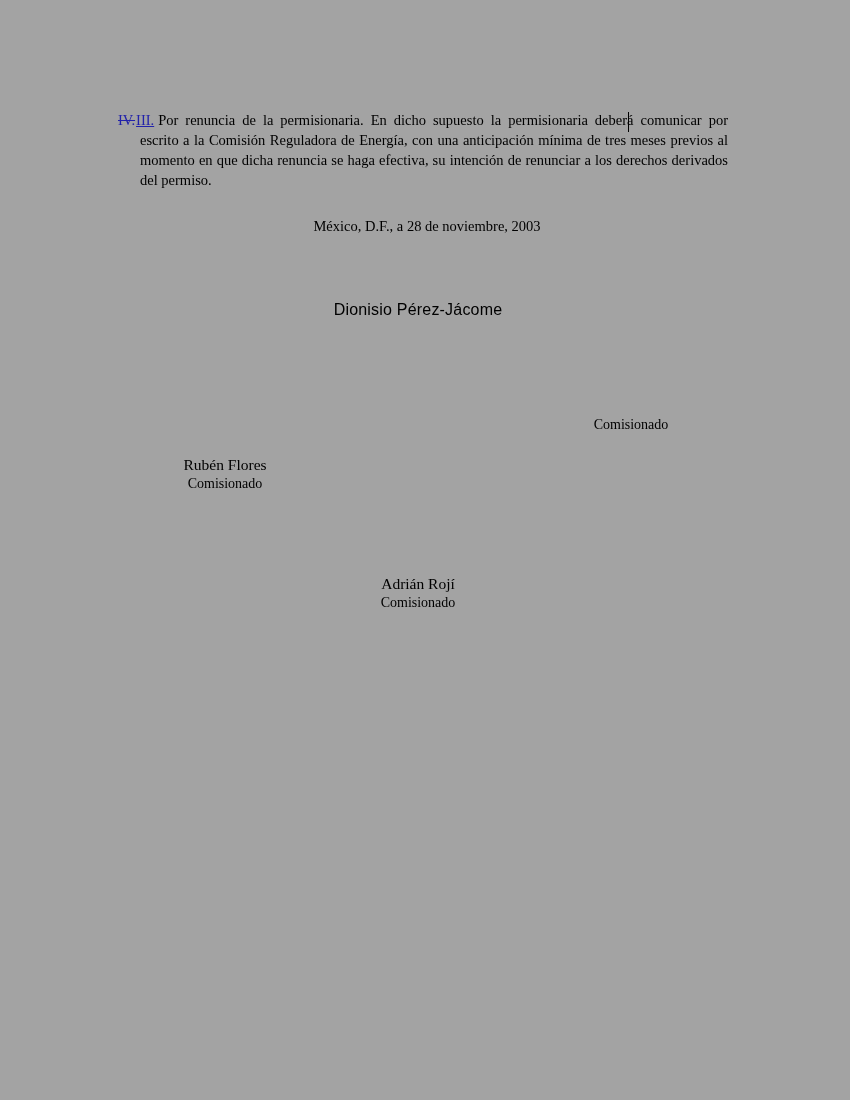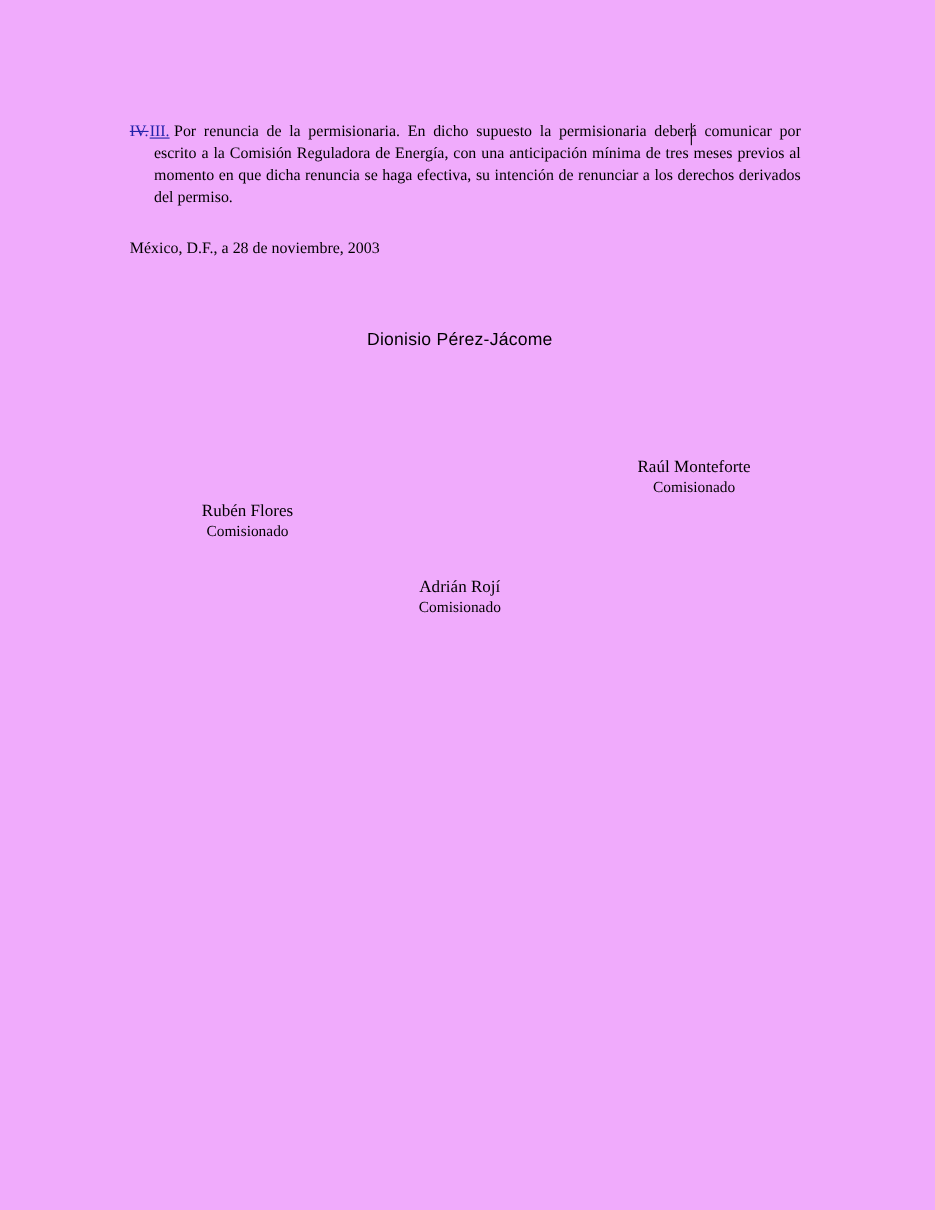--- a/index.html
+++ b/index.html
@@ -14,21 +14,21 @@
     color: #000000;
     position: relative;
     overflow: hidden;
   }
   .page {
     position: absolute;
     left: 0;
     top: 0;
     width: 850px;
     height: 1100px;
-    background: #f0abfc;
+    background: #a3a3a3;
   }
   .content {
     position: absolute;
     left: 118px;
     top: 110px;
     width: 620px;
   }
 
   
   .para {
@@ -57,21 +57,21 @@
     left: 628px;
     top: 112px;
     width: 1px;
     height: 20px;
     background: #000000;
   }
 
   
   .dateline {
     margin-top: 26px;
-    text-align: left;
+    text-align: center;
     padding-right: 2px;
     font-size: 14.5px;
     line-height: 20px;
   }
 
   
   .sig-block {
     text-align: center;
     line-height: 19px;
   }
@@ -104,21 +104,21 @@
   }
   .row-commissioners .sig-block {
     width: 230px;
   }
   .col-left  { margin-left: -8px; margin-top: 40px; }
   .col-right { margin-right: -8px; }
 
   .last-commissioner {
     position: absolute;
     left: 118px;
-    top: 524px;
+    top: 574px;
     width: 600px;
   }
 </style>
 </head>
 <body>
 
 <div class="page">
 
   <div class="content">
 
@@ -134,21 +134,20 @@
   <div class="sig-block president">
     <div class="sig-name sans">Dionisio Pérez-Jácome</div>
   </div>
 
   <div class="row-commissioners">
     <div class="sig-block col-left">
       <div class="sig-name">Rubén Flores</div>
       <div class="sig-title">Comisionado</div>
     </div>
     <div class="sig-block col-right">
-      <div class="sig-name">Raúl Monteforte</div>
       <div class="sig-title">Comisionado</div>
     </div>
   </div>
 
   <div class="sig-block last-commissioner">
     <div class="sig-name">Adrián Rojí</div>
     <div class="sig-title">Comisionado</div>
   </div>
 
 </div>

